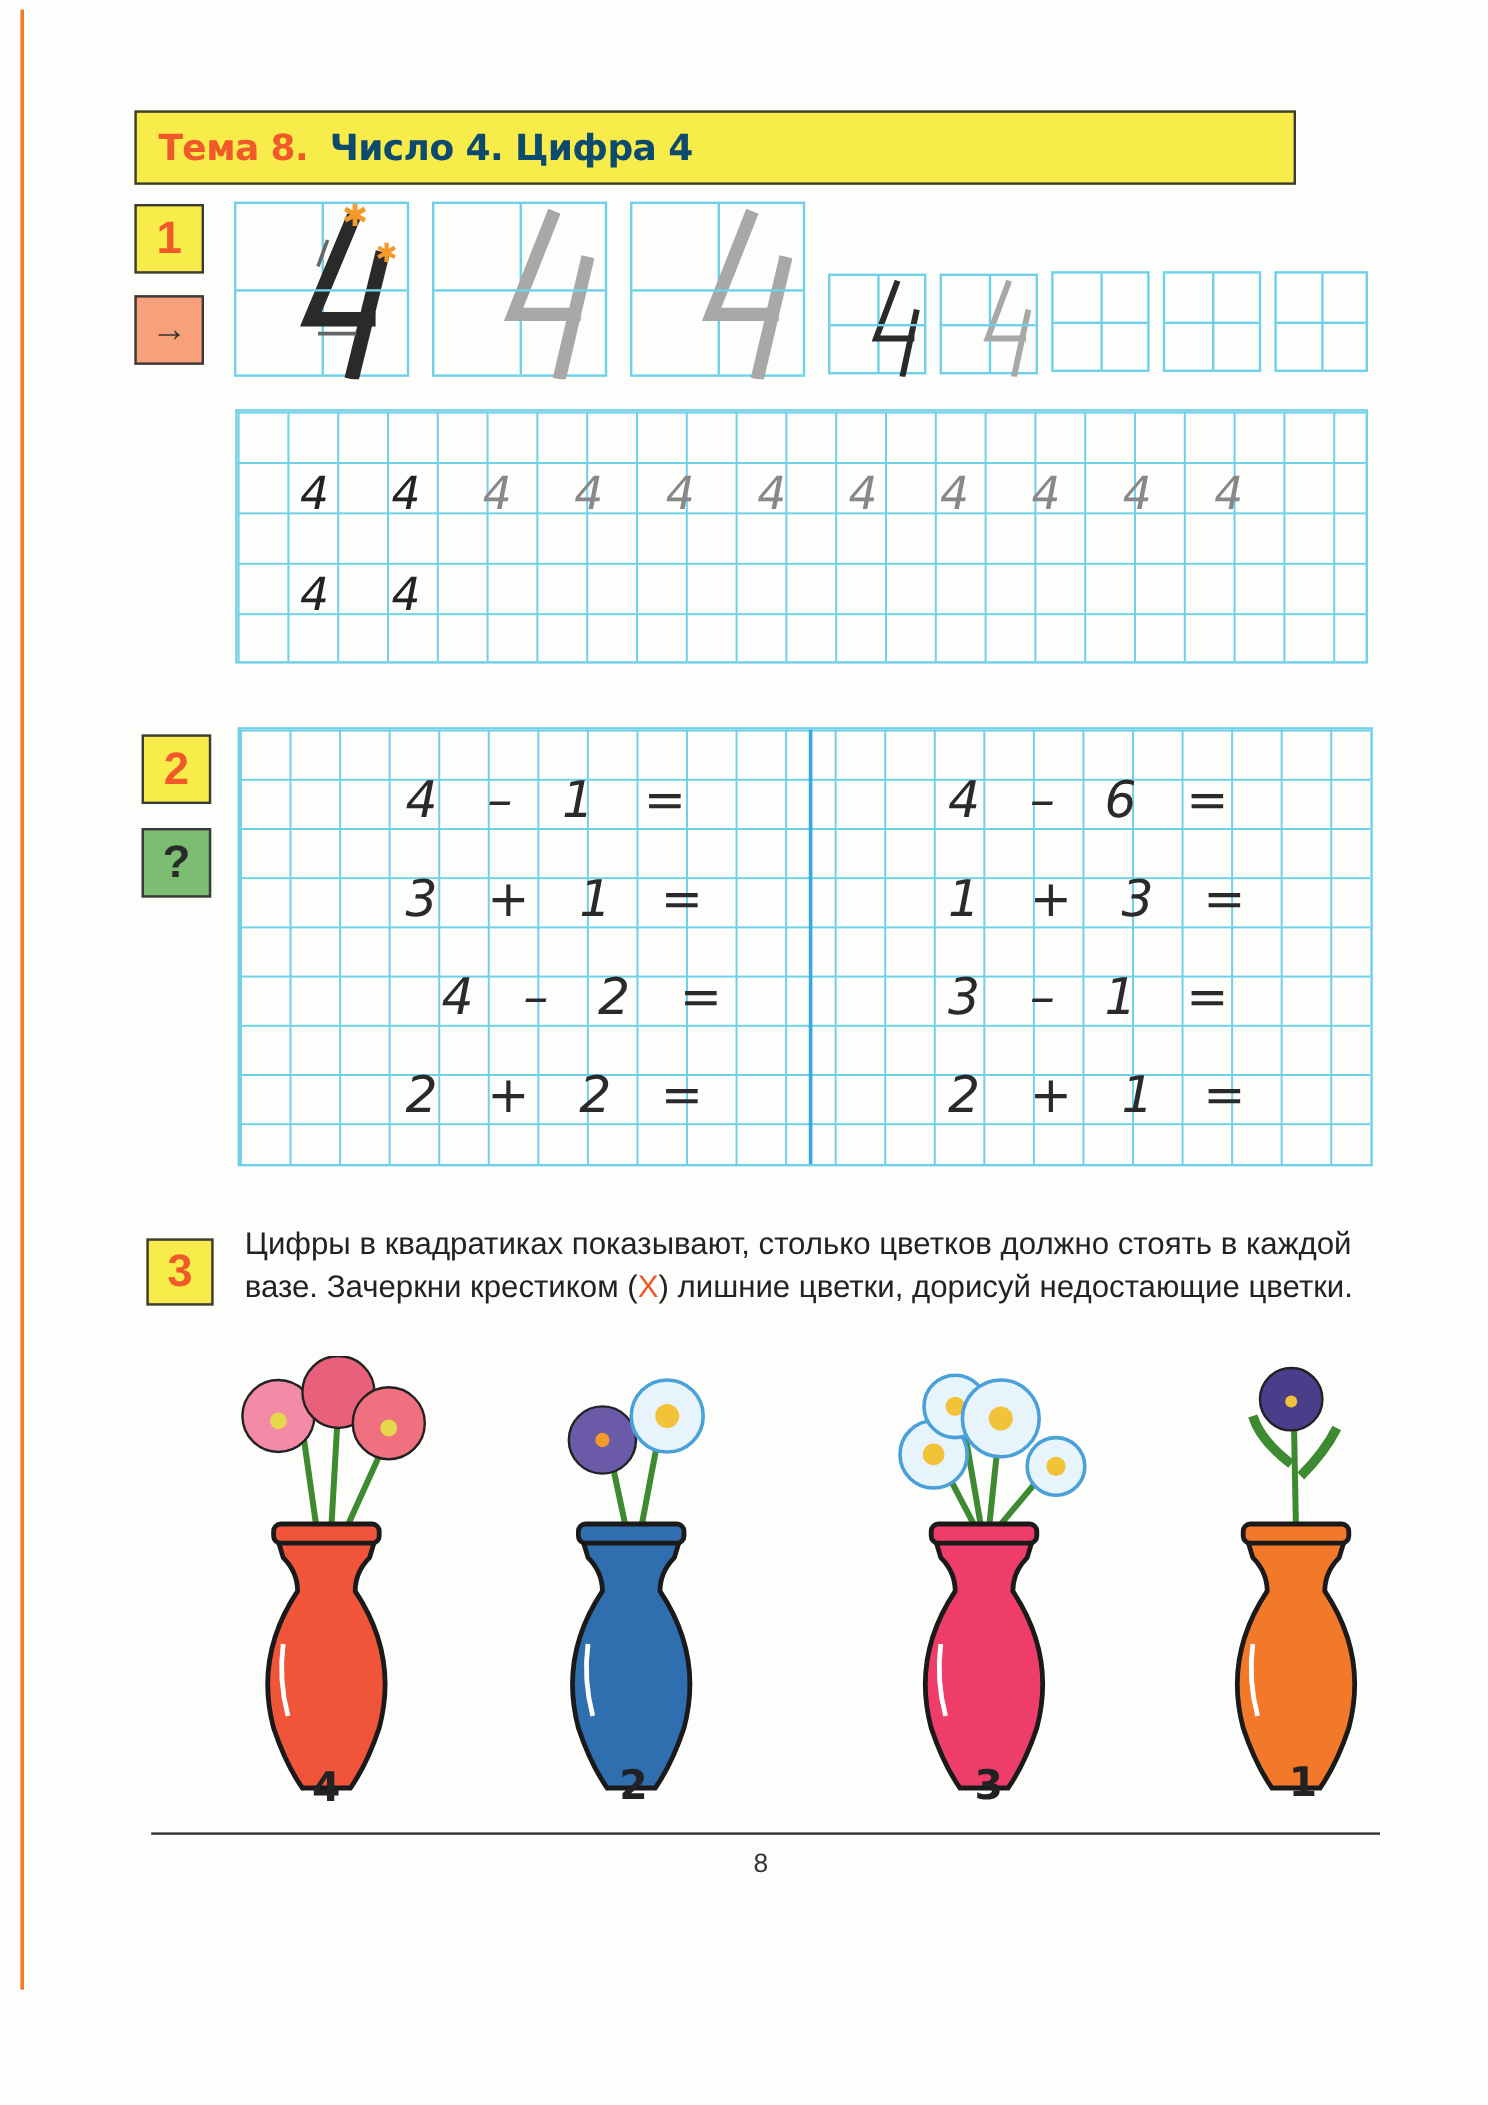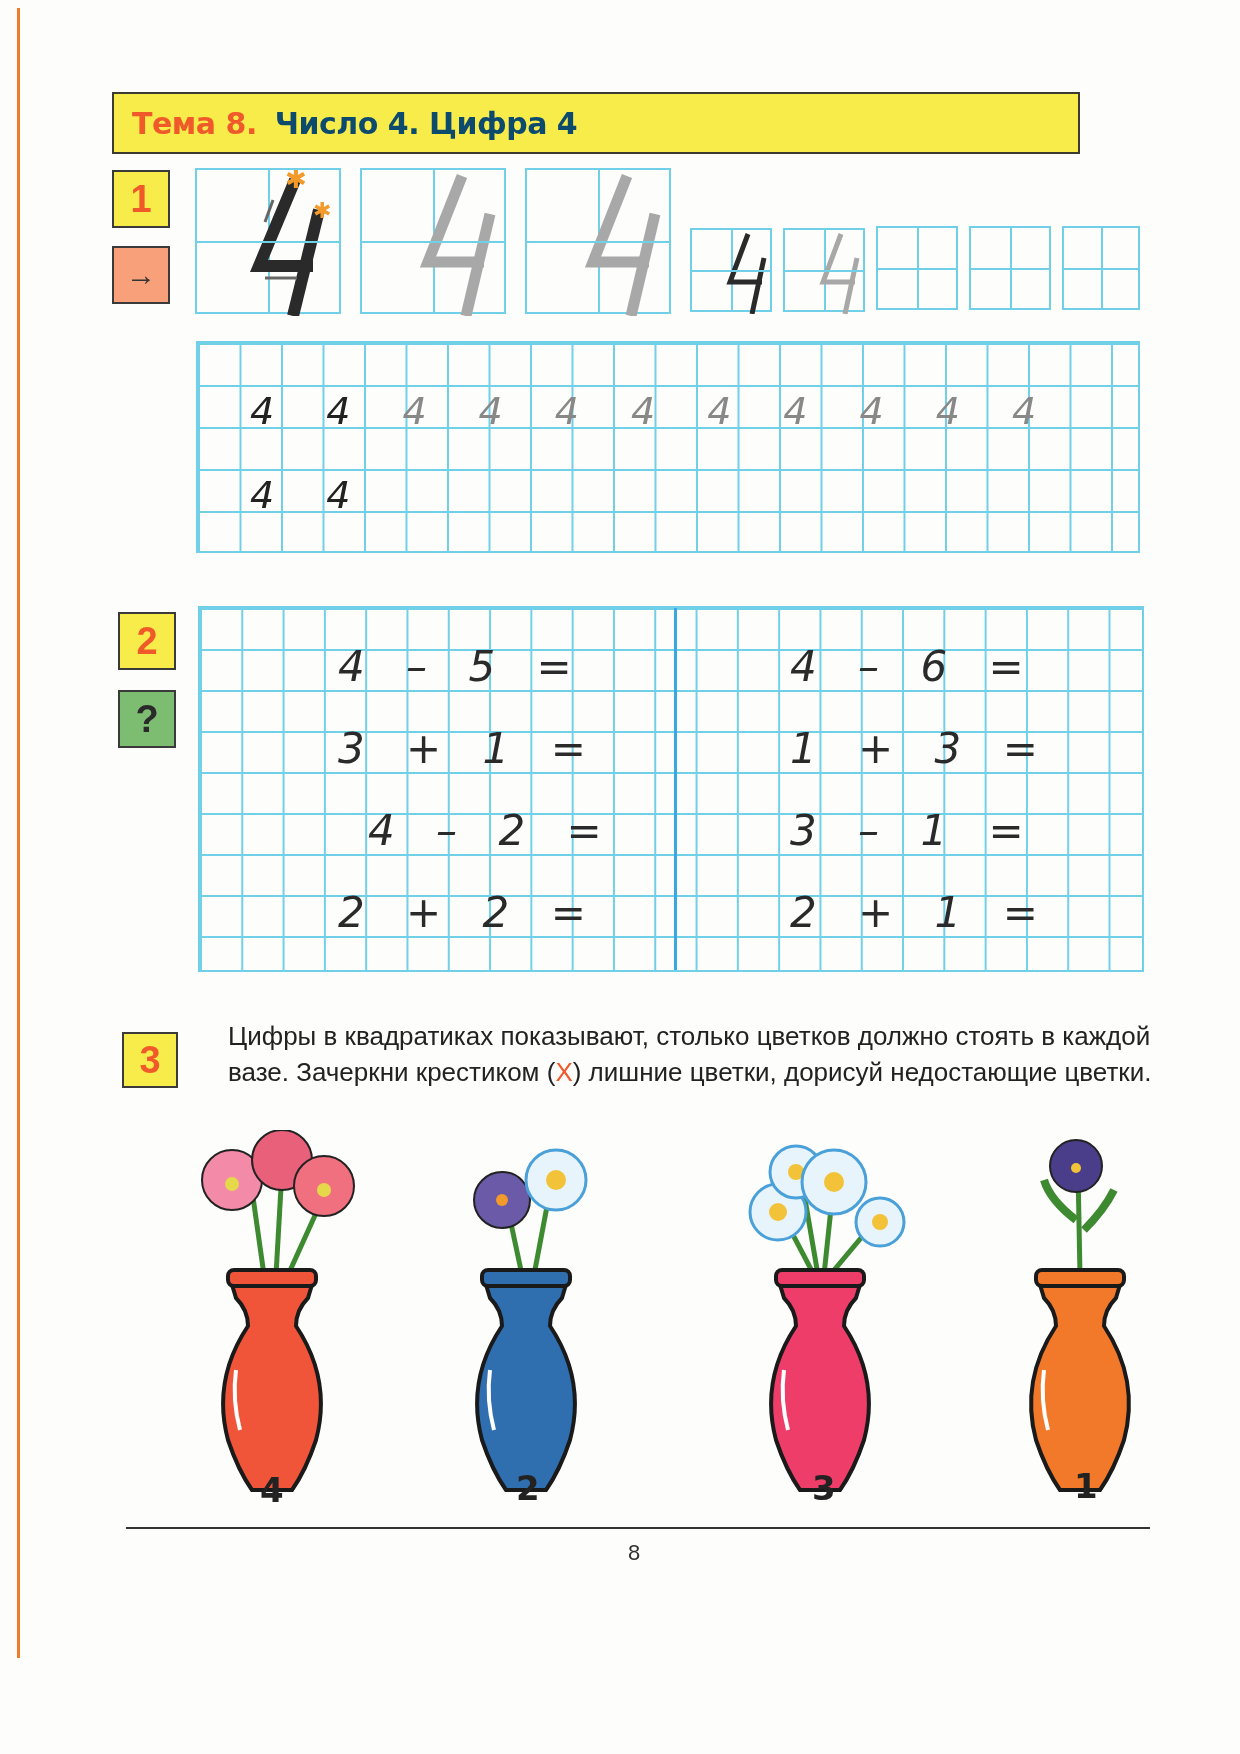--- a/index.html
+++ b/index.html
@@ -109,34 +109,34 @@
   <span>2</span>
 </div>
 <div class="badge green" style="left:118px;top:690px;">
   <span>?</span>
 </div>
 
 <div class="grid" style="left:198px;top:606px;width:946px;height:366px;
             background-image:linear-gradient(to right,#6fd0e8 1.5px,transparent 1.5px),linear-gradient(to bottom,#6fd0e8 2px,transparent 2px);
             background-size:41.3px 100%,100% 41px;">
   <div style="position:absolute;left:474px;top:0;bottom:0;width:3px;background:#3aa8e0;"></div>
-  <div class="eq" style="left:138px;top:34px;">4 – 5 =</div>
+  <div class="eq" style="left:138px;top:34px;">4 – 1 =</div>
   <div class="eq" style="left:138px;top:116px;">3 + 1 =</div>
   <div class="eq" style="left:138px;top:198px;margin-left:30px;">4 – 2 =</div>
   <div class="eq" style="left:138px;top:280px;">2 + 2 =</div>
   <div class="eq" style="left:590px;top:34px;">4 – 6 =</div>
   <div class="eq" style="left:590px;top:116px;">1 + 3 =</div>
   <div class="eq" style="left:590px;top:198px;">3 – 1 =</div>
   <div class="eq" style="left:590px;top:280px;">2 + 1 =</div>
 </div>
 
 <div class="badge yellow" style="left:122px;top:1032px;width:56px;height:56px;">
   <span>3</span>
 </div>
-<div class="task-text" style="width:940px;margin-left:24px;">
+<div class="task-text" style="width:940px;">
   <span>Цифры в квадратиках показывают, столько цветков должно стоять в каждой вазе. Зачеркни крестиком (</span><span class="x">X</span><span>) лишние цветки, дорисуй недостающие цветки.</span>
 </div>
 
 <svg width="1240" height="420" style="position:absolute;left:0;top:1130px;">
   <defs>
     <g id="vaseShape">
       <path d="M-42,148 L42,148 L36,168 Q24,180 24,196 Q60,250 44,310 Q34,340 20,360 L-20,360 Q-34,340 -44,310 Q-60,250 -24,196 Q-24,180 -36,168 Z" stroke="#1a1a1a" stroke-width="4"></path>
       <rect x="-44" y="140" width="88" height="16" rx="6" stroke="#1a1a1a" stroke-width="4"></rect>
       <path d="M-36,240 Q-40,270 -32,300" stroke="#fff" stroke-width="4" fill="none"></path>
     </g>

